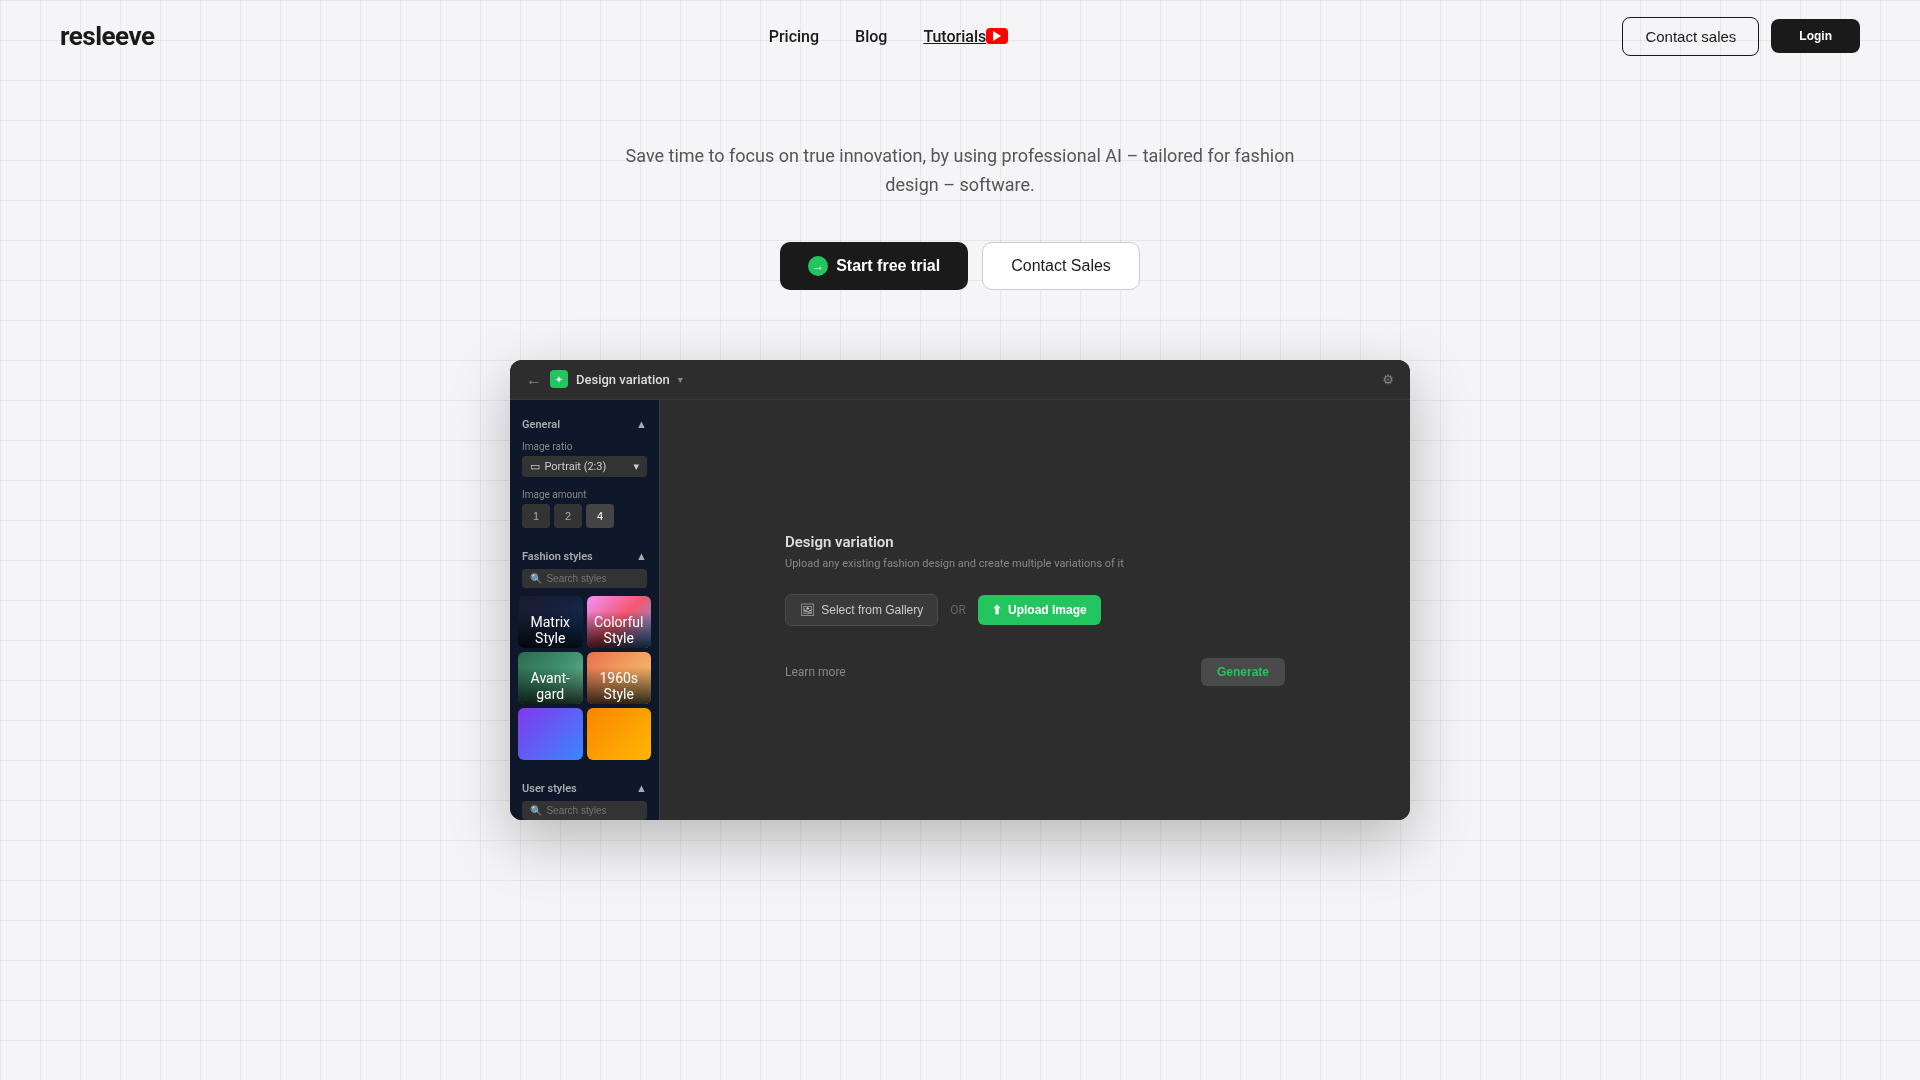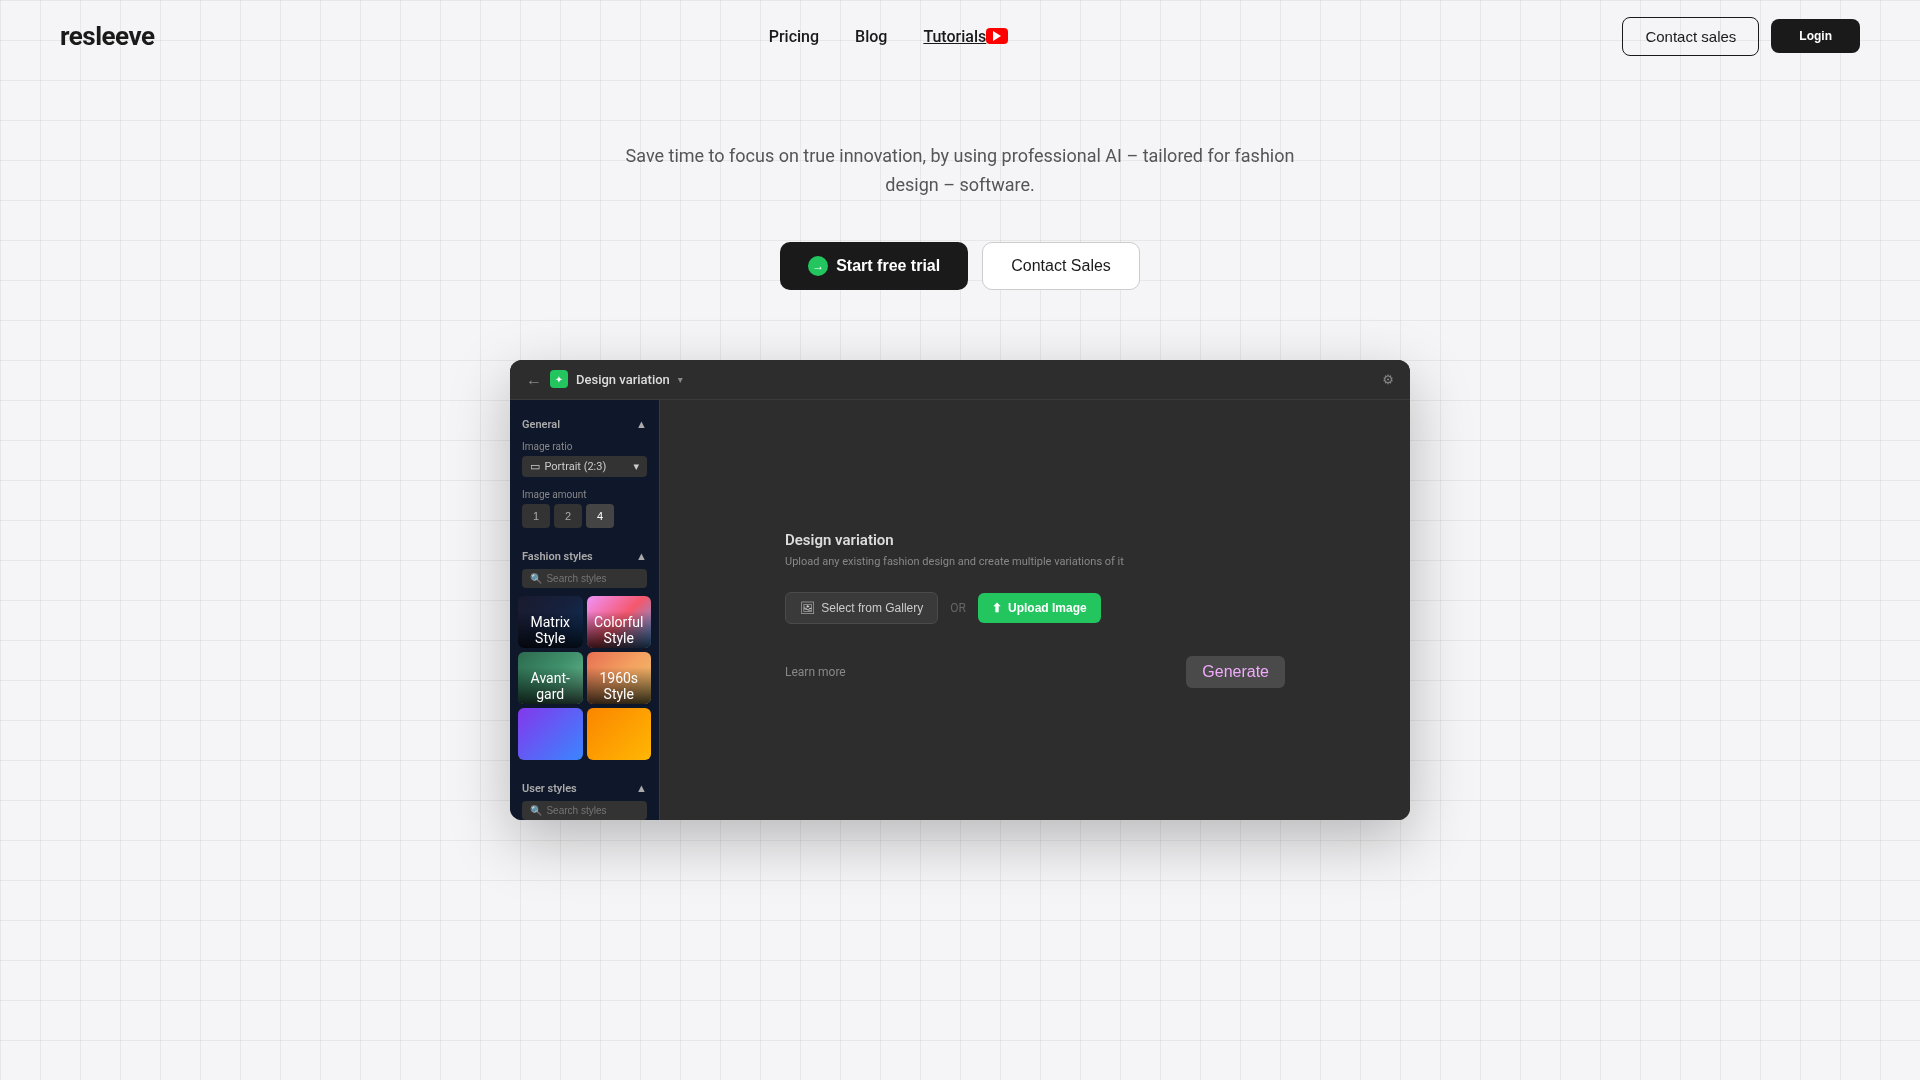--- a/index.html
+++ b/index.html
@@ -468,23 +468,24 @@
     .learn-more {
       font-size: 12px;
       color: #888;
     }
 
     .btn-generate {
       padding: 7px 16px;
       background: #4a4a4a;
       border: none;
       border-radius: 6px;
-      color: #f0abfc;
-      font-size: 16px;
-      cursor: pointer;
+      color: #22c55e;
+      font-size: 12px;
+      cursor: pointer;
+      font-weight: bold;
     }
 
     
     .back-arrow {
       font-size: 16px;
       color: #888;
       cursor: pointer;
     }
 
     .chevron-icon {

